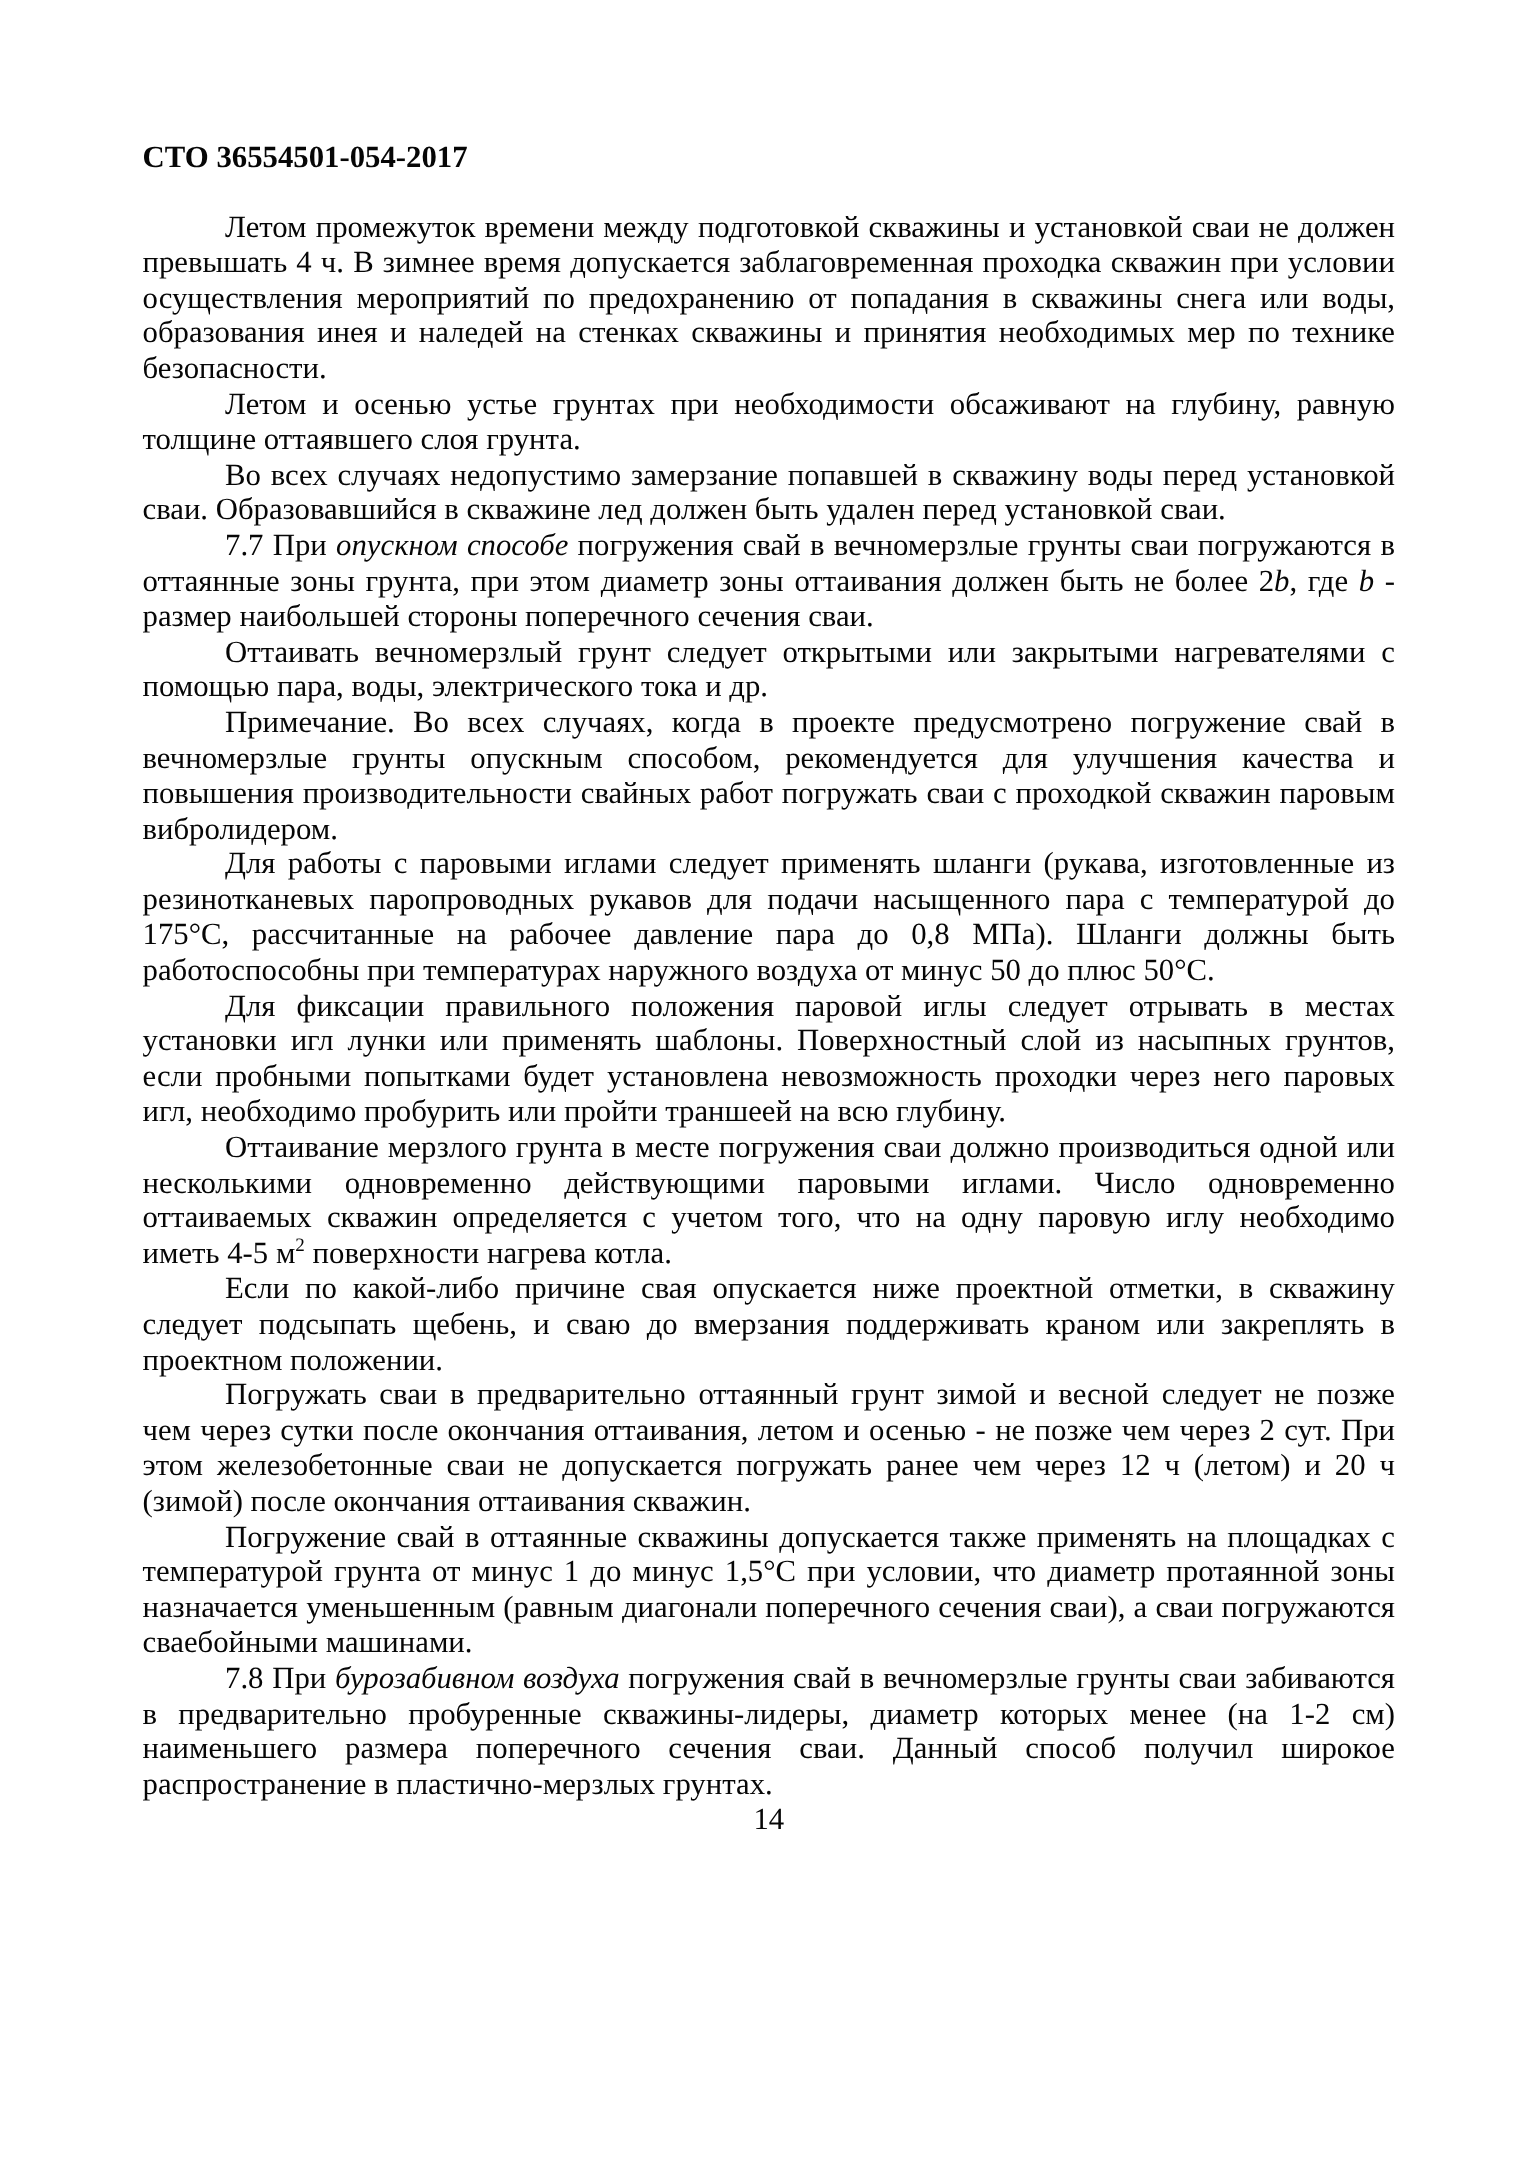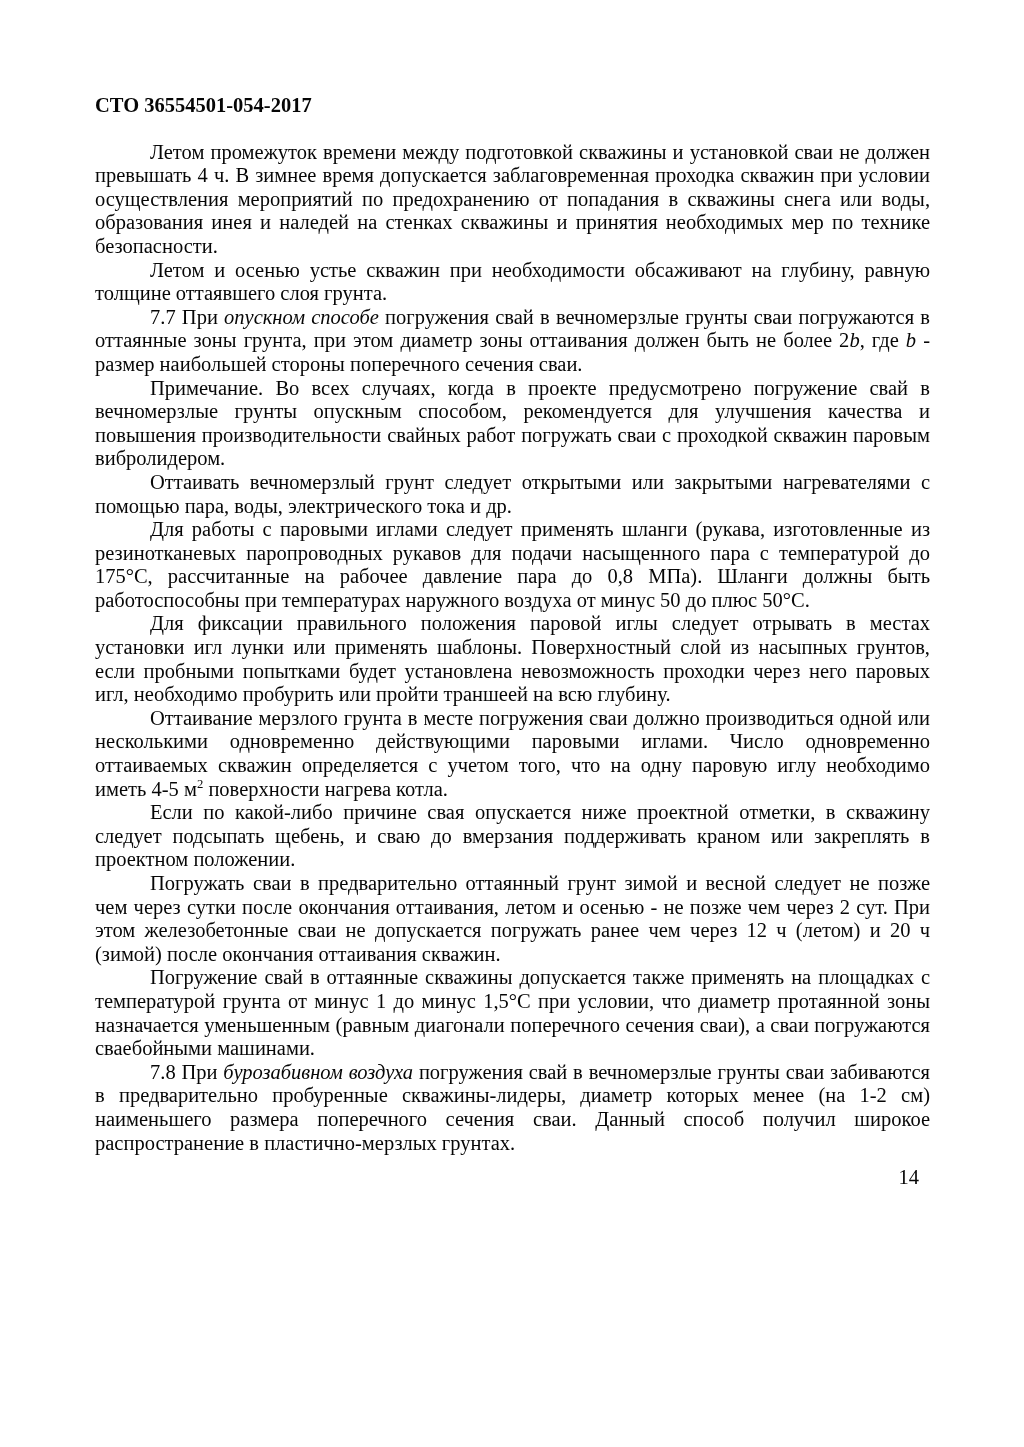--- a/index.html
+++ b/index.html
@@ -33,36 +33,37 @@
     text-align: justify;
   }
   .seg-bi { font-weight: normal; font-style: italic; }
   .seg-i  { font-style: italic; }
   sup.seg-sup {
     font-size: 0.62em;
     line-height: 0;
     vertical-align: super;
   }
   .page-number {
-    margin: 11px;
-    text-align: right;
+    margin: 0;
+    text-align: center;
   }
 </style>
 </head>
 <body>
 
 <div class="page">
   <div class="doc-header">СТО 36554501-054-2017</div>
 
   <div class="doc-body">
       <p class="para"><span>Летом промежуток времени между подготовкой скважины и установкой сваи не должен превышать 4 ч. В зимнее время допускается заблаговременная проходка скважин при условии осуществления мероприятий по предохранению от попадания в скважины снега или воды, образования инея и наледей на стенках скважины и принятия необходимых мер по технике безопасности.</span></p>
-      <p class="para"><span>Летом и осенью устье скважин при необходимости обсаживают на глубину, равную толщине оттаявшего слоя грунта.</span></p>
+      <p class="para"><span>Летом и осенью устье грунтах при необходимости обсаживают на глубину, равную толщине оттаявшего слоя грунта.</span></p>
+      <p class="para"><span>Во всех случаях недопустимо замерзание попавшей в скважину воды перед установкой сваи. Образовавшийся в скважине лед должен быть удален перед установкой сваи.</span></p>
       <p class="para"><span>7.7 При </span><span class="seg-bi">опускном способе</span><span> погружения свай в вечномерзлые грунты сваи погружаются в оттаянные зоны грунта, при этом диаметр зоны оттаивания должен быть не более 2</span><span class="seg-i">b</span><span>, где </span><span class="seg-i">b</span><span> - размер наибольшей стороны поперечного сечения сваи.</span></p>
+      <p class="para"><span>Оттаивать вечномерзлый грунт следует открытыми или закрытыми нагревателями с помощью пара, воды, электрического тока и др.</span></p>
       <p class="para"><span>Примечание. Во всех случаях, когда в проекте предусмотрено погружение свай в вечномерзлые грунты опускным способом, рекомендуется для улучшения качества и повышения производительности свайных работ погружать сваи с проходкой скважин паровым вибролидером.</span></p>
-      <p class="para"><span>Оттаивать вечномерзлый грунт следует открытыми или закрытыми нагревателями с помощью пара, воды, электрического тока и др.</span></p>
       <p class="para"><span>Для работы с паровыми иглами следует применять шланги (рукава, изготовленные из резинотканевых паропроводных рукавов для подачи насыщенного пара с температурой до 175°С, рассчитанные на рабочее давление пара до 0,8 МПа). Шланги должны быть работоспособны при температурах наружного воздуха от минус 50 до плюс 50°С.</span></p>
       <p class="para"><span>Для фиксации правильного положения паровой иглы следует отрывать в местах установки игл лунки или применять шаблоны. Поверхностный слой из насыпных грунтов, если пробными попытками будет установлена невозможность проходки через него паровых игл, необходимо пробурить или пройти траншеей на всю глубину.</span></p>
       <p class="para"><span>Оттаивание мерзлого грунта в месте погружения сваи должно производиться одной или несколькими одновременно действующими паровыми иглами. Число одновременно оттаиваемых скважин определяется с учетом того, что на одну паровую иглу необходимо иметь 4-5 м</span><sup class="seg-sup">2</sup><span> поверхности нагрева котла.</span></p>
       <p class="para"><span>Если по какой-либо причине свая опускается ниже проектной отметки, в скважину следует подсыпать щебень, и сваю до вмерзания поддерживать краном или закреплять в проектном положении.</span></p>
       <p class="para"><span>Погружать сваи в предварительно оттаянный грунт зимой и весной следует не позже чем через сутки после окончания оттаивания, летом и осенью - не позже чем через 2 сут. При этом железобетонные сваи не допускается погружать ранее чем через 12 ч (летом) и 20 ч (зимой) после окончания оттаивания скважин.</span></p>
       <p class="para"><span>Погружение свай в оттаянные скважины допускается также применять на площадках с температурой грунта от минус 1 до минус 1,5°С при условии, что диаметр протаянной зоны назначается уменьшенным (равным диагонали поперечного сечения сваи), а сваи погружаются сваебойными машинами.</span></p>
       <p class="para"><span>7.8 При </span><span class="seg-bi">бурозабивном воздуха</span><span> погружения свай в вечномерзлые грунты сваи забиваются в предварительно пробуренные скважины-лидеры, диаметр которых менее (на 1-2 см) наименьшего размера поперечного сечения сваи. Данный способ получил широкое распространение в пластично-мерзлых грунтах.</span></p>
     </div>
 
   <div class="page-number">14</div>

